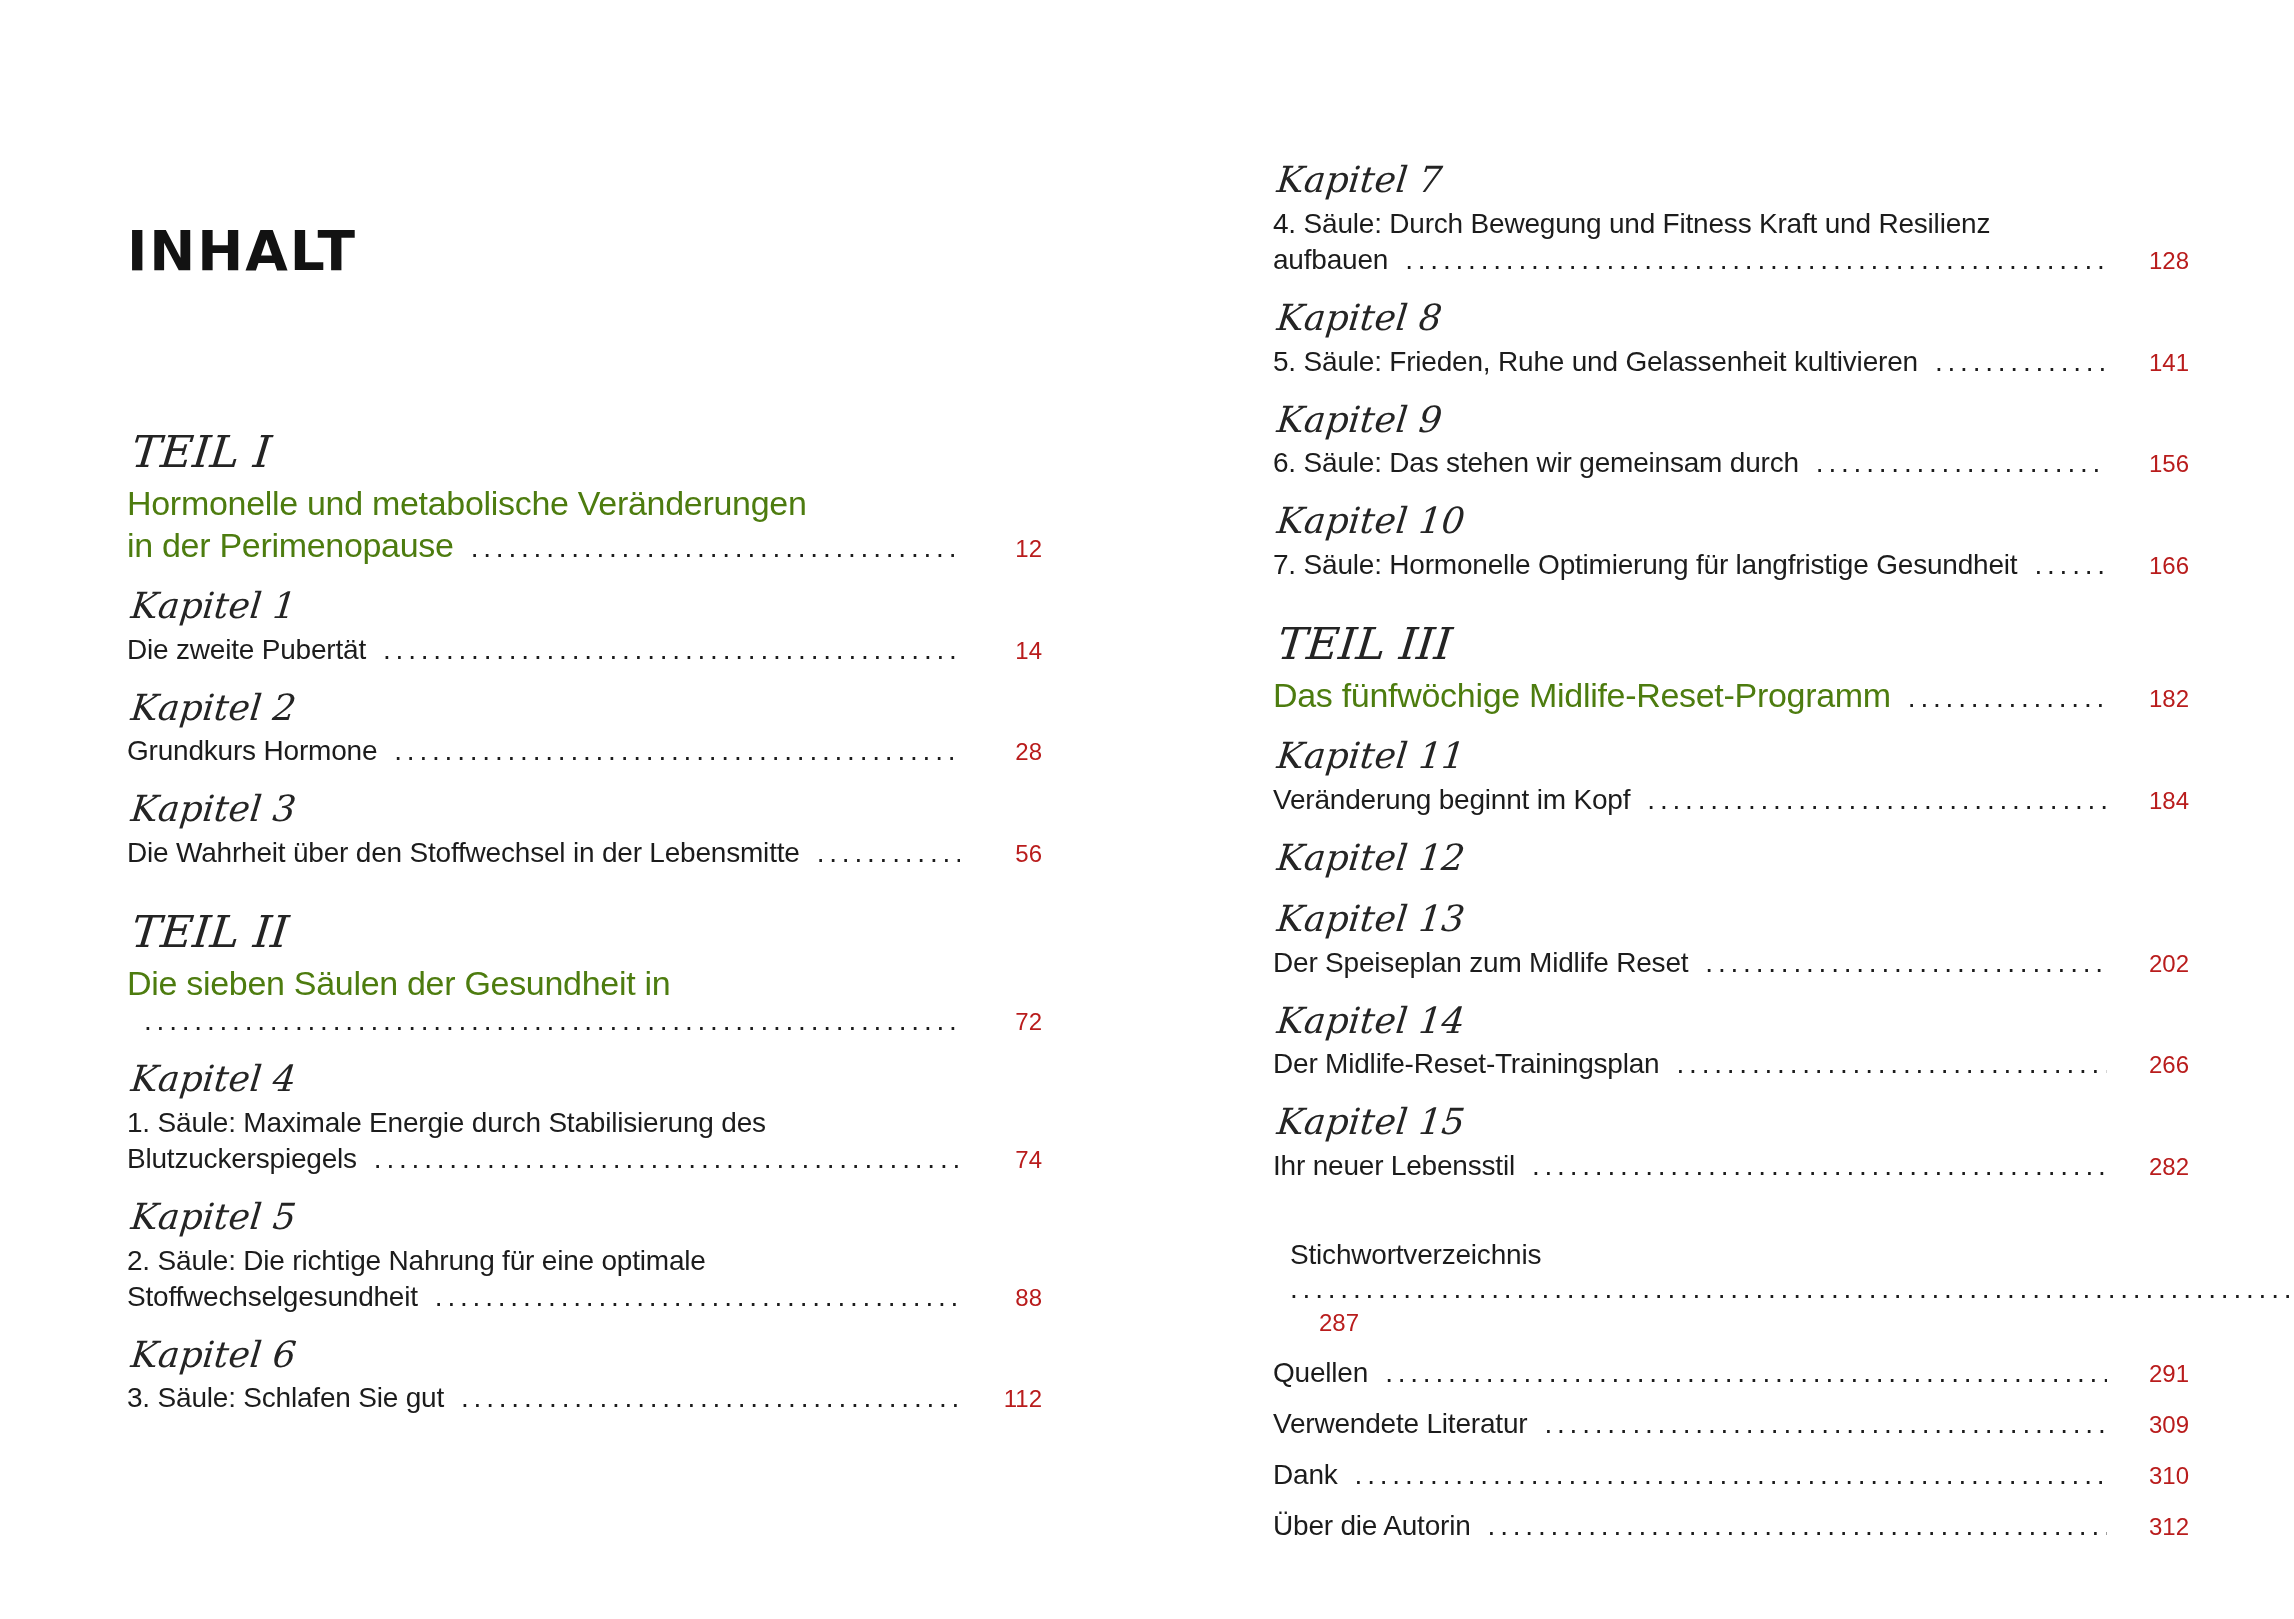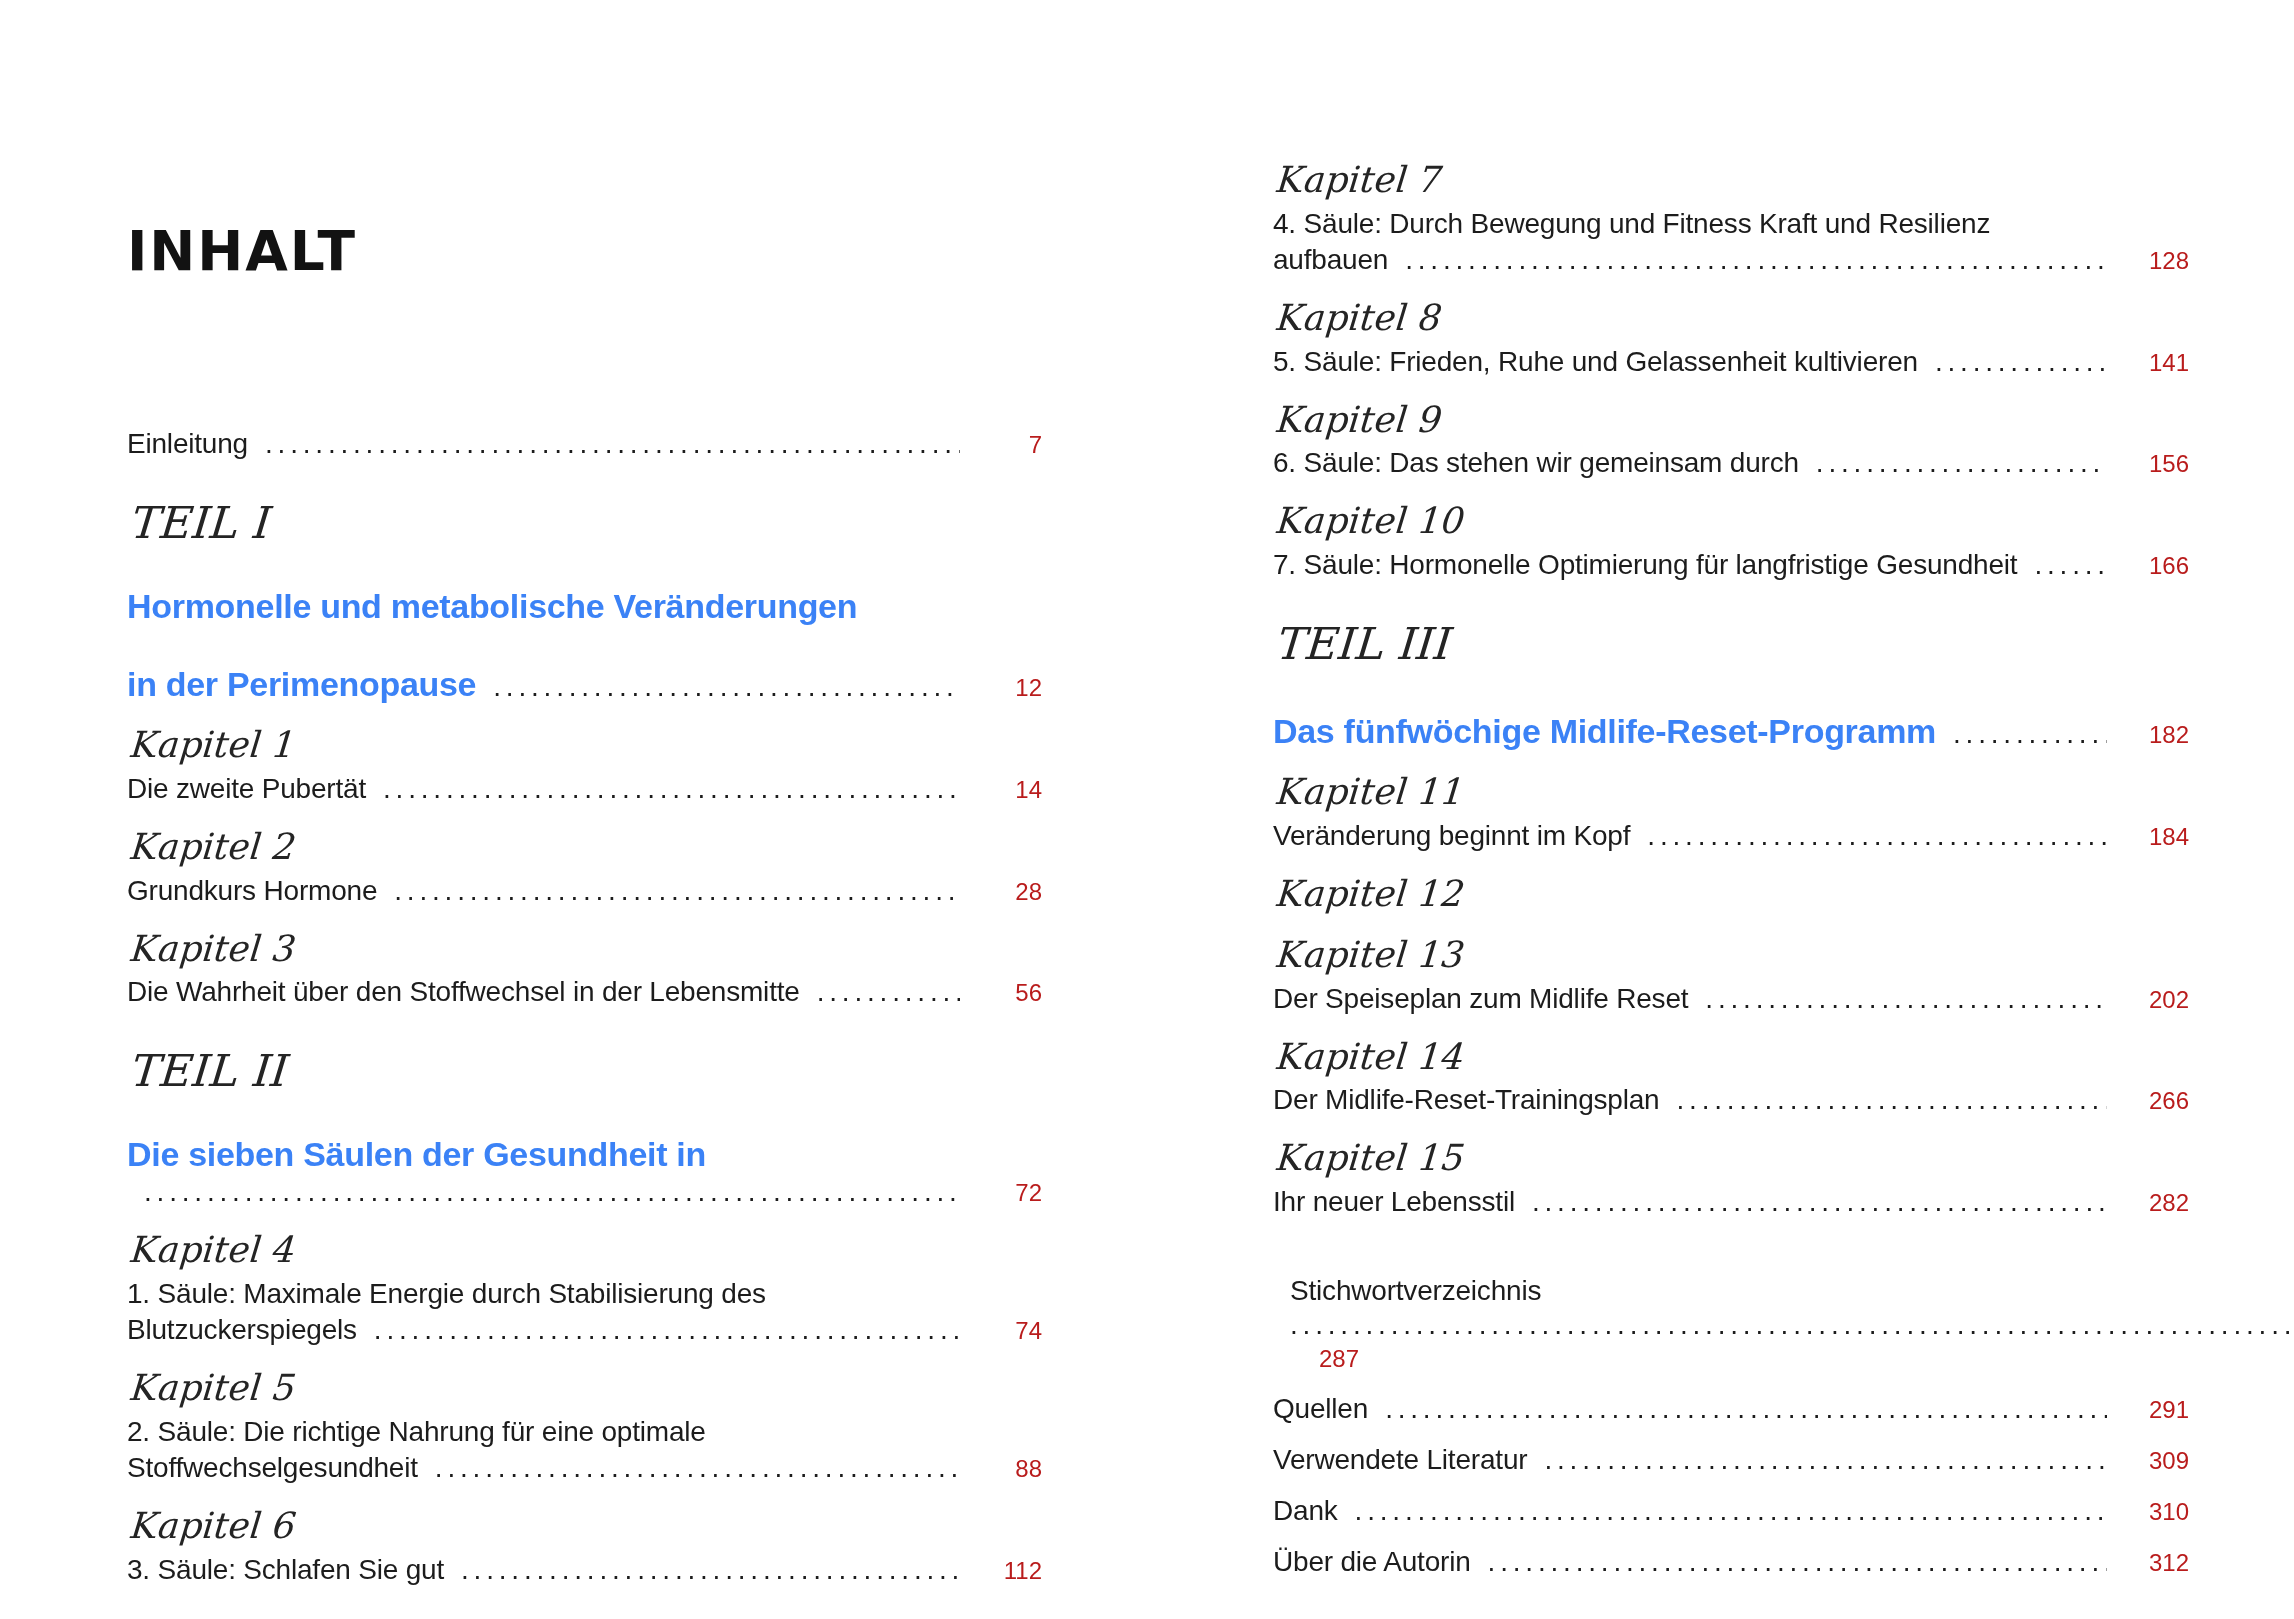--- a/index.html
+++ b/index.html
@@ -79,49 +79,43 @@
     color: #242424;
     transform: skewX(-6deg);
     transform-origin: left bottom;
   }
   .script-chapter { font-size: 36px; line-height: 44px; margin: 0 0 3.8px 1.9px; }
   .script-part    { font-size: 44px; line-height: 52px; margin: 0 0 3.8px 1.9px; }
 
   
   .part-title {
     font-family: "Liberation Sans", sans-serif;
-    font-weight: 700;
+    font-weight: 400;
     font-size: 34px;
     line-height: 42px;
     letter-spacing: -0.3px;
-    color: #3b82f6;
-    margin-top: 36px;
+    color: #4d7c0f;
   }
   .row .part-title { font-size: 34px; line-height: 42px; text-align: center; }
 
   .block { margin-top: 17px; }
   .block.part { margin-top: 34px; }
   .entries > .block:first-child { margin-top: 0; }
 
   #back-matter { margin-top: 52px; }
   #back-matter .row { margin-top: 14px; }
   #back-matter .row:first-child { margin-top: 0; flex-direction: column; }
 </style>
 </head>
 <body>
 
 <main class="page">
   <section class="col col-left">
     <h1 class="title">INHALT</h1>
     <div id="col-left" class="entries">
-        <div class="row">
-          <span class="row-label">Einleitung</span>
-          <span class="leader"></span>
-          <span class="page-num">7</span>
-        </div>
         <div class="block part">
           <div class="script script-part">TEIL I</div>
           <div class="text-line part-title">Hormonelle und metabolische Veränderungen</div>
           <div class="row">
             <span class="row-label part-title">in der Perimenopause</span>
             <span class="leader"></span>
             <span class="page-num">12</span>
           </div>
         </div>
         <div class="block chapter">

